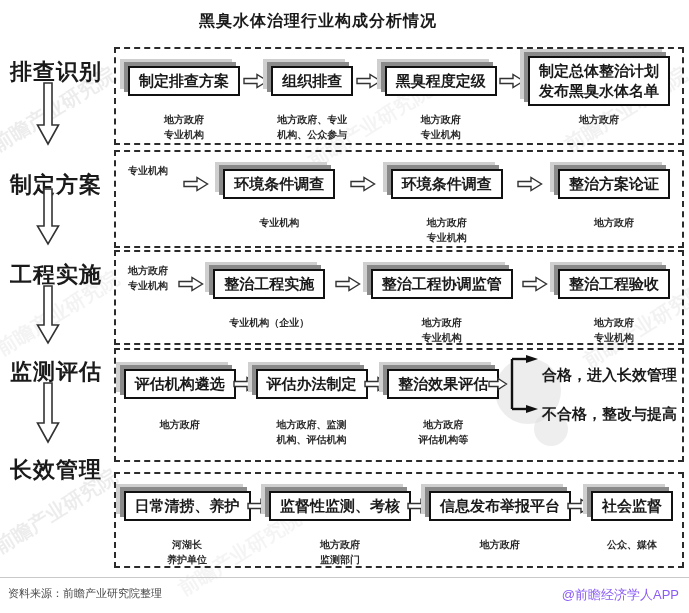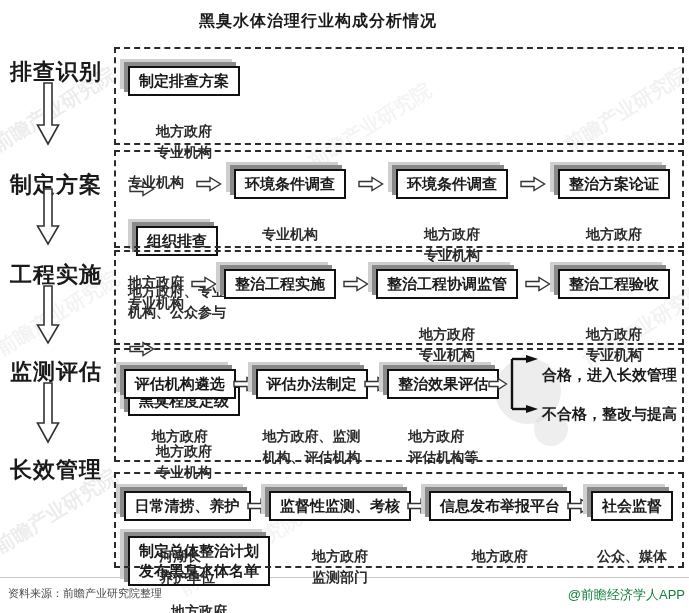--- a/index.html
+++ b/index.html
@@ -27,36 +27,36 @@
   .group { display:flex; flex-direction:column; align-items:center; min-width:0; }
   .box-line { display:flex; align-items:center; justify-content:center; height:52px; }
   .row-monitor .box-line { height:56px; }
   .box {
     border:2px solid #111; background:#fff; padding:3px 9px;
     font-size:15px; font-weight:bold; text-align:center; line-height:1.35;
     white-space:nowrap;
     box-shadow:-4px -4px 0 #8a8a8a, -8px -7px 0 #cfcfcf;
   }
   .org {
-    margin-top:14px; font-size:14px; font-weight:bold; color:#2b2b2b;
-    line-height:1.5; white-space:nowrap;
+    margin-top:5px; font-size:10px; font-weight:bold; color:#2b2b2b;
+    text-align:center; line-height:1.5; white-space:nowrap;
   }
   .arrow-cell { display:flex; align-items:center; height:52px; flex:0 0 auto; padding:0 1px; }
   .row-monitor .arrow-cell { height:56px; }
   
   .branch-line { display:flex; align-items:center; height:56px; }
   .outcomes {
     display:flex; flex-direction:column; justify-content:space-between;
     height:56px; margin-left:2px;margin-top:21px;
   }
   .outcome { font-size:15px; font-weight:bold; white-space:nowrap; line-height:1.1; }
   
   .footer-line { position:absolute; top:577px; left:0; width:689px; border-top:1px solid #c9c9c9; }
   .source { position:absolute; top:586px; left:8px; font-size:11px; color:#4a4a4a; z-index:2;text-align:center; }
-  .credit { position:absolute; top:586px; right:4px; font-size:13px; color:#15803d; z-index:2;text-align:right; }
+  .credit { position:absolute; top:586px; right:10px; font-size:13px; color:#8b5cf6; z-index:2;text-align:right; }
   
   .wm {
     position:absolute; color:#aeaeae; opacity:.22; font-size:20px; font-weight:bold;
     transform:rotate(-32deg); white-space:nowrap; z-index:0; pointer-events:none;
   }
   .wm-circle { position:absolute; border-radius:50%; background:#dedede; z-index:0; pointer-events:none; }
   svg { display:block; }
 </style>
 </head>
 <body>
@@ -92,21 +92,21 @@
     </svg>
 </div>
 <div class="stage-label" style="top:357px;">监测评估</div>
 <div class="down-arrow" style="top:382px;">
   <svg width="24" height="62" viewBox="0 0 24 62">
       <polygon points="8,1 16,1 16,41 22.5,41 12,60 1.5,41 8,41" fill="#fff" stroke="#333" stroke-width="1.6"></polygon>
     </svg>
 </div>
 <div class="stage-label" style="top:455px;">长效管理</div>
 
-<div class="row" style="top:47px; height:98px;flex-direction:column;">
+<div class="row" style="top:47px; height:98px;">
   <div class="group">
     <div class="box-line">
         <div class="box">
           <div>制定排查方案</div>
         </div>
       </div>
     <div class="org">
         <div>地方政府</div>
         <div>专业机构</div>
       </div>
@@ -225,20 +225,23 @@
   <div class="arrow-cell">
       <svg width="26" height="16" viewBox="0 0 26 16">
         <polygon points="1,5.5 14,5.5 14,1.5 24.5,8 14,14.5 14,10.5 1,10.5" fill="#fff" stroke="#333" stroke-width="1.4"></polygon>
       </svg>
     </div>
   <div class="group">
     <div class="box-line">
         <div class="box">
           <div>整治工程实施</div>
         </div>
+      </div>
+    <div class="org">
+        <div>专业机构（企业）</div>
       </div>
   </div>
   <div class="arrow-cell">
       <svg width="26" height="16" viewBox="0 0 26 16">
         <polygon points="1,5.5 14,5.5 14,1.5 24.5,8 14,14.5 14,10.5 1,10.5" fill="#fff" stroke="#333" stroke-width="1.4"></polygon>
       </svg>
     </div>
   <div class="group">
     <div class="box-line">
         <div class="box">

